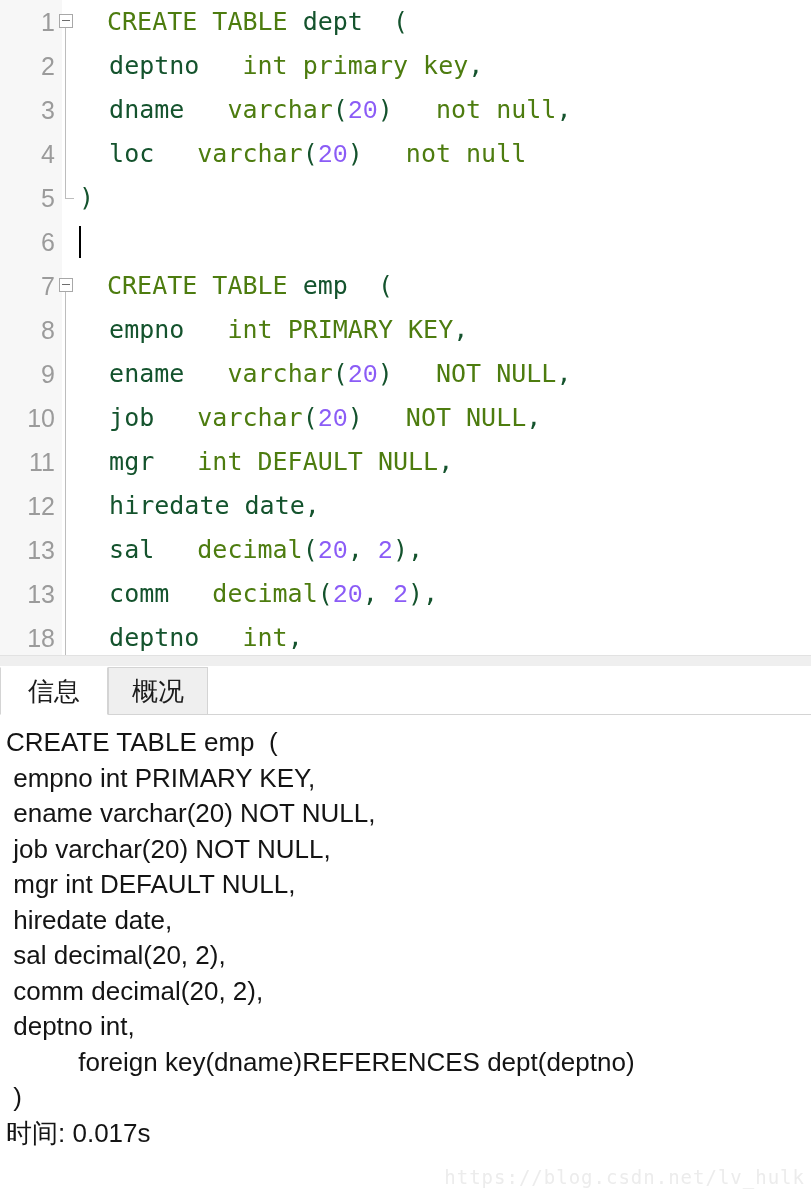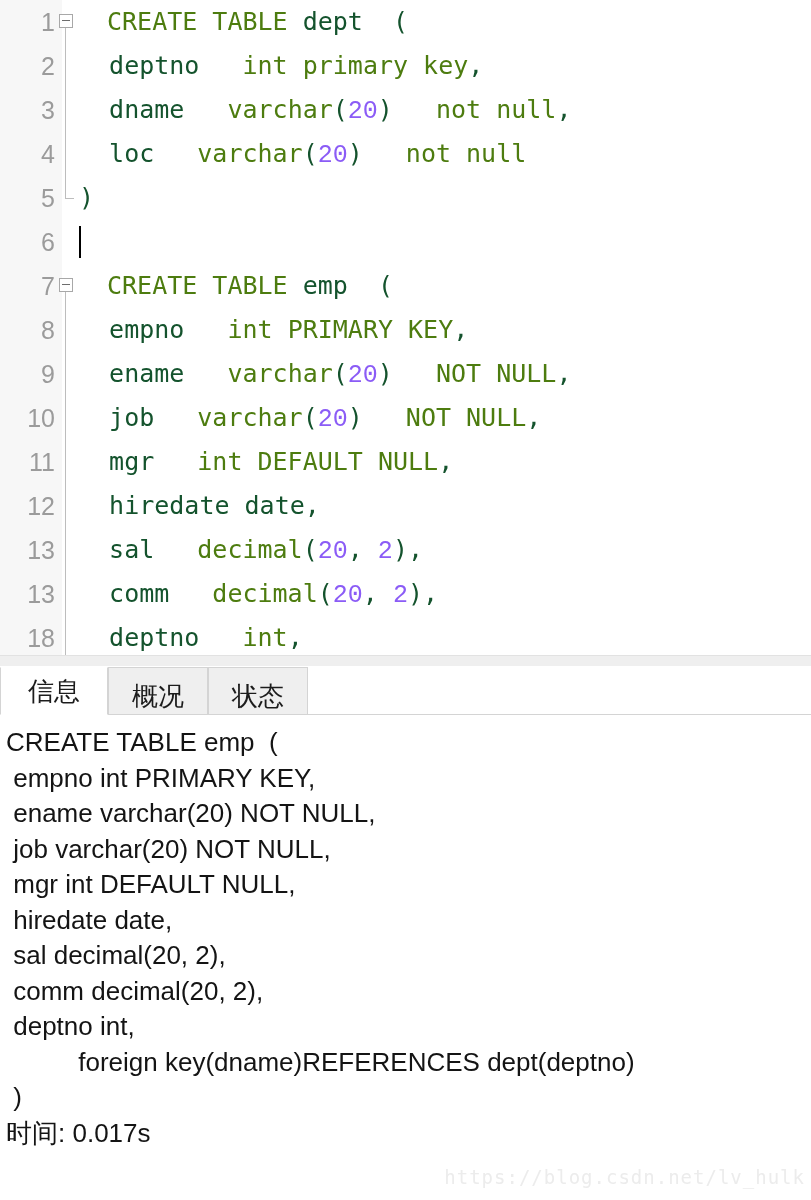--- a/index.html
+++ b/index.html
@@ -135,21 +135,20 @@
     border-right: 1px solid #d4d4d4;
     border-top: 1px solid #ffffff;
     border-bottom: 1px solid #ffffff;
     min-width: 108px;
   }
   .tab.inactive {
     background: #efefef;
     border: 1px solid #d4d4d4;
     border-bottom: 1px solid #d4d4d4;
     min-width: 100px;
-    align-items: flex-end;
   }
 
   
   #output {
     position: relative;
     height: 487px;
     background: #ffffff;
     padding: 10px 0 0 6px;
     box-sizing: border-box;
     overflow: hidden;
@@ -201,23 +200,20 @@
 
 <div id="splitter"></div>
 
 <div id="tabbar">
     <div class="tab active">
       <span>信息</span>
     </div>
     <div class="tab inactive">
       <span>概况</span>
     </div>
-    <div class="tab inactive">
-      <span>状态</span>
-    </div>
   </div>
 
 <div id="output">
   <div id="output-lines">
       <div class="oline">CREATE TABLE emp  (</div>
       <div class="oline"> empno int PRIMARY KEY,</div>
       <div class="oline"> ename varchar(20) NOT NULL,</div>
       <div class="oline"> job varchar(20) NOT NULL,</div>
       <div class="oline"> mgr int DEFAULT NULL,</div>
       <div class="oline"> hiredate date,</div>

